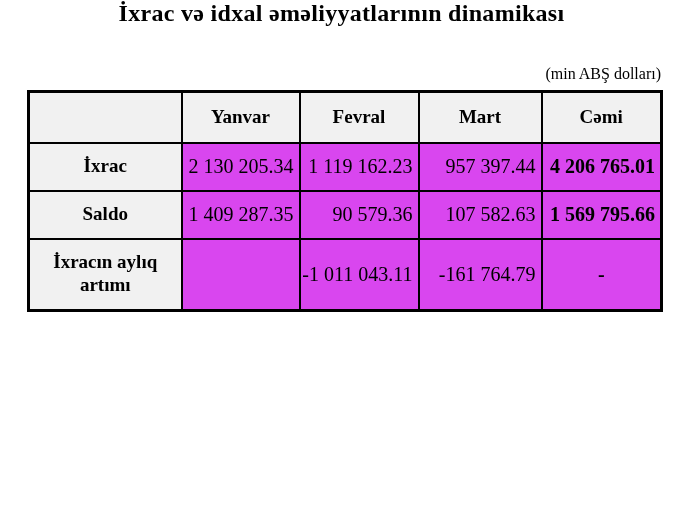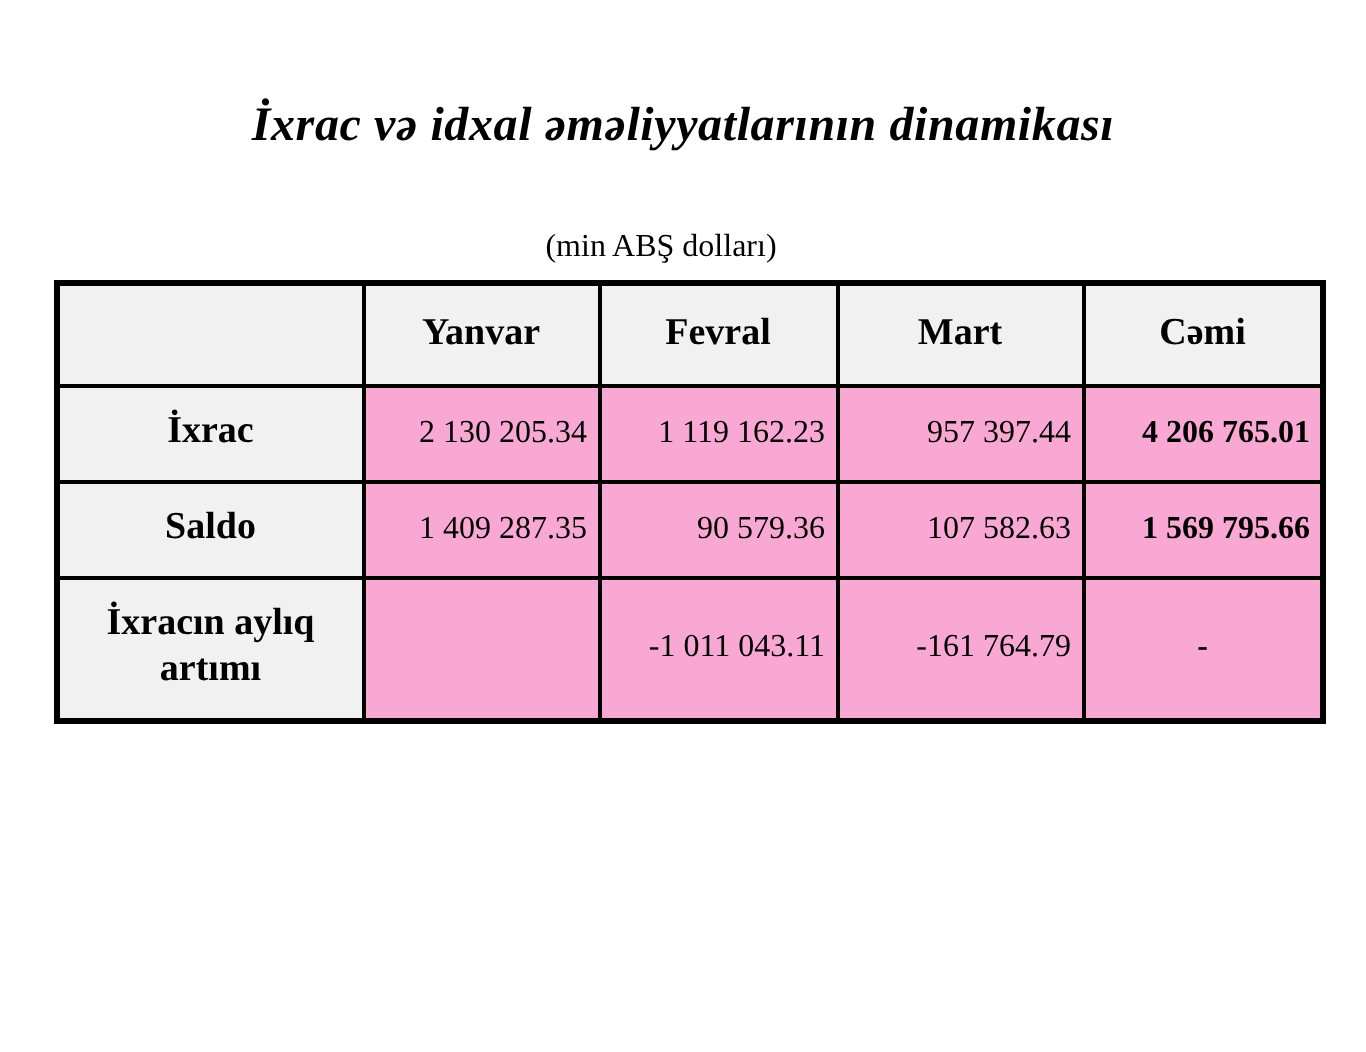--- a/index.html
+++ b/index.html
@@ -9,30 +9,28 @@
     color: #000000;
   }
   .page {
     position: relative;
     width: 683px;
     height: 526px;
     background: #ffffff;
     overflow: hidden;
   }
   .title {
-    margin-top: 50px;
     text-align: center;
     font-size: 24px;
     font-weight: bold;
     letter-spacing: 0.3px;
-    font-style: italic;
   }
   .unit-note {
     margin: 38px 22px 7px 0;
-    text-align: center;
+    text-align: right;
     font-size: 16px;
   }
   table.data-table {
     margin-left: 27px;
     width: 633px;
     border-collapse: collapse;
     table-layout: fixed;
     border: 3px solid #000000;
   }
   .data-table th, .data-table td {
@@ -50,22 +48,22 @@
   .data-table thead th,
   .data-table th.row-label {
     background: #f1f1f1;
     font-weight: bold;
     font-size: 19px;
     text-align: center;
     line-height: 1.2;
     padding: 2px 4px;
   }
   .data-table td.num {
-    background: #f9a8d4;
-    font-size: 16px;
+    background: #d946ef;
+    font-size: 20px;
     text-align: right;
     padding-right: 5px;
   }
   .data-table td.total { font-weight: bold; }
   .data-table td.dash { text-align: center; padding-right: 0; }
 </style>
 </head>
 <body>
 
 <div class="page">

